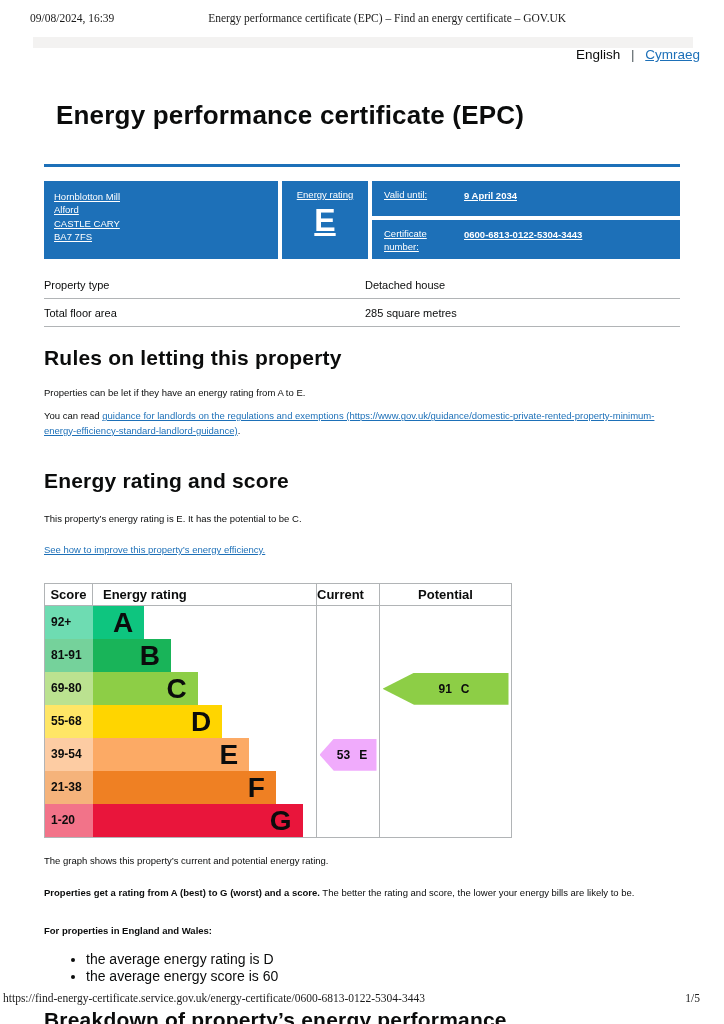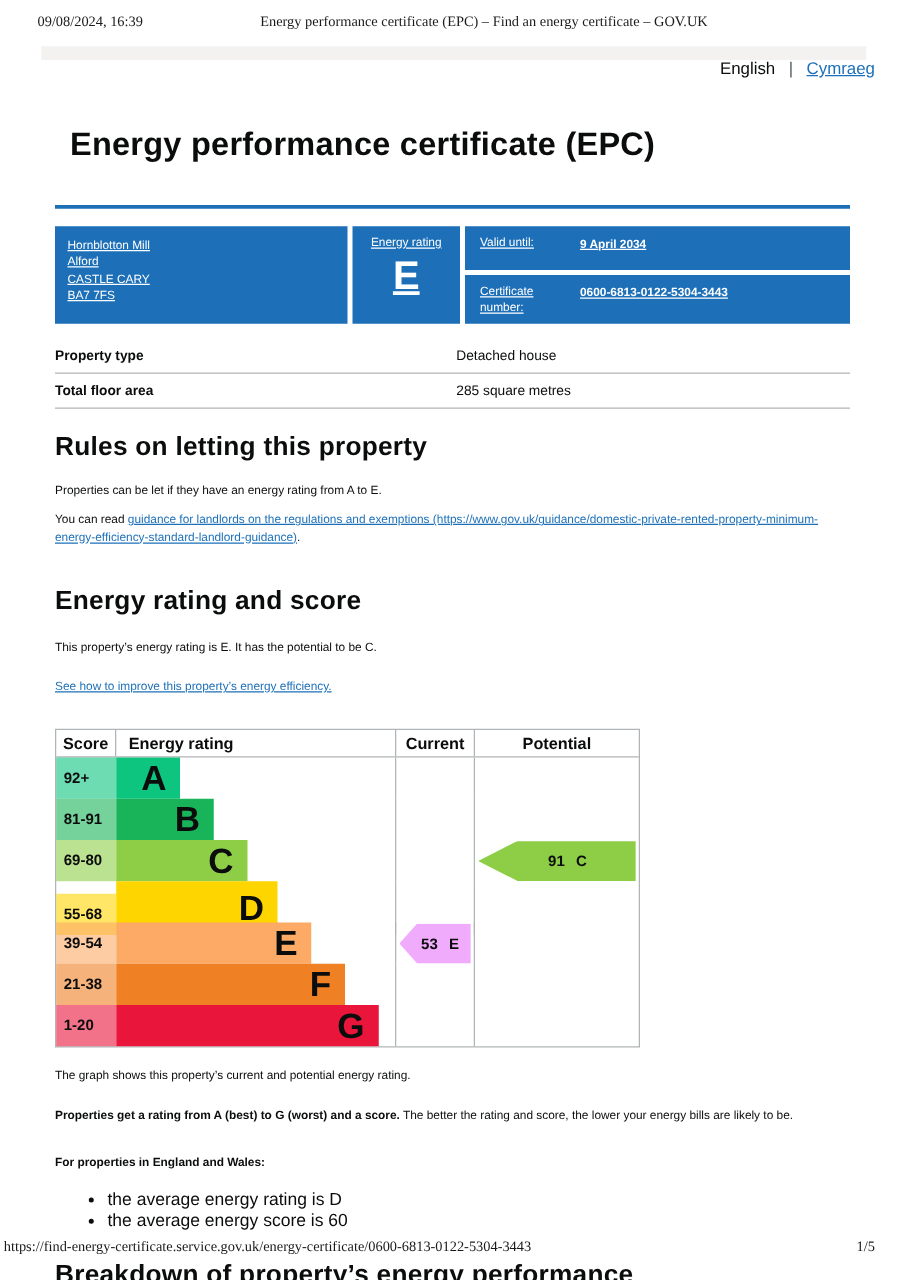--- a/index.html
+++ b/index.html
@@ -37,32 +37,32 @@
   .cb-rating { flex:0 0 86px; text-align:center; padding-top:8px; }
   .cb-rating .cb-rating-label { font-size:9.5px; }
   .cb-rating .cb-rating-letter { font-size:32px; font-weight:bold; line-height:1.1; margin-top:3px; }
   .cb-details { flex:1 1 auto; display:flex; flex-direction:column; gap:4px; background:transparent !important; }
   .cb-details .detail-row { background:#1d70b8; flex:1 1 0; display:flex; padding:8px 0 6px 12px; font-size:9.5px; }
   .detail-row .dr-label { flex:0 0 80px; line-height:1.3; }
   .detail-row .dr-value { font-weight:bold; padding-top:1px; }
   
   .prop-table { margin-top:12px; }
   .prop-row { display:flex; height:28px; align-items:center; border-bottom:1px solid #b1b4b6; font-size:11px; }
-  .prop-row .pr-label { flex:0 0 321px; font-weight:bold; }
+  .prop-row .pr-label { flex:0 0 321px; font-weight:normal; }
   
   h2.section-heading { font-size:21px; font-weight:bold; margin-top:19px; letter-spacing:.2px; }
   p.body-text { font-size:9.5px; line-height:1.5; margin-top:16px; }
   p.tight { margin-top:9px; }
   a.inline-link { color:#1d70b8; text-decoration:underline; cursor:pointer; }
   
   .epc-chart { margin-top:26px; width:468px; border:1px solid #b1b4b6; }
   .chart-header { display:grid; grid-template-columns:48px 223px 63px 1fr; height:22px; border-bottom:1px solid #b1b4b6; font-weight:bold; font-size:13px; line-height:21px; }
   .hc-score { text-align:center; border-right:1px solid #b1b4b6; }
   .hc-rating { padding-left:10px; }
-  .hc-current { text-align:center; border-left:1px solid #b1b4b6; }
+  .hc-current { border-left:1px solid #b1b4b6; }
   .hc-potential { text-align:center; border-left:1px solid #b1b4b6; }
   .chart-row { display:grid; grid-template-columns:48px 223px 63px 1fr; height:33px; }
   .cell-score { font-size:12px; font-weight:bold; line-height:33px; padding-left:6px; }
   .cell-rating { position:relative; }
   .band { height:100%; display:flex; align-items:center; justify-content:flex-end; padding-right:11px; }
   .band-letter { font-size:28px; font-weight:bold; line-height:33px; color:#0b0c0c; }
   .cell-current, .cell-potential { border-left:1px solid #b1b4b6; display:flex; align-items:center; justify-content:center; }
   .arrow {
     width:calc(100% - 5px); height:32px;
     clip-path:polygon(0% 50%, 25% 0%, 100% 0%, 100% 100%, 25% 100%);
@@ -174,21 +174,21 @@
           </div>
           <div class="cell-current"></div>
           <div class="cell-potential">
             <div class="arrow" style="background: rgb(141, 206, 70);">
               <span>91</span>
               <span>C</span>
             </div>
           </div>
         </div>
         <div class="chart-row">
-          <div class="cell-score" style="background: rgba(255, 213, 0, 0.6); margin-top: 10px;">55-68</div>
+          <div class="cell-score" style="background: rgba(255, 213, 0, 0.6);">55-68</div>
           <div class="cell-rating">
             <div class="band" style="width: 58%; background: rgb(255, 213, 0);">
               <span class="band-letter">D</span>
             </div>
           </div>
           <div class="cell-current"></div>
           <div class="cell-potential"></div>
         </div>
         <div class="chart-row">
           <div class="cell-score" style="background: rgba(252, 170, 101, 0.6);">39-54</div>

